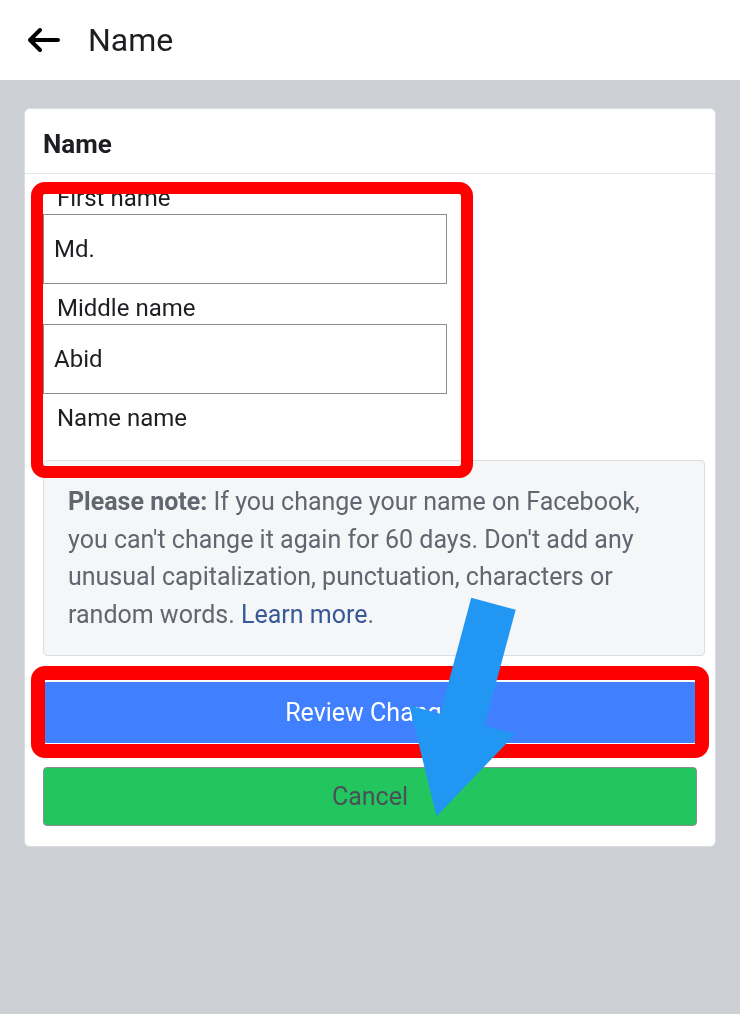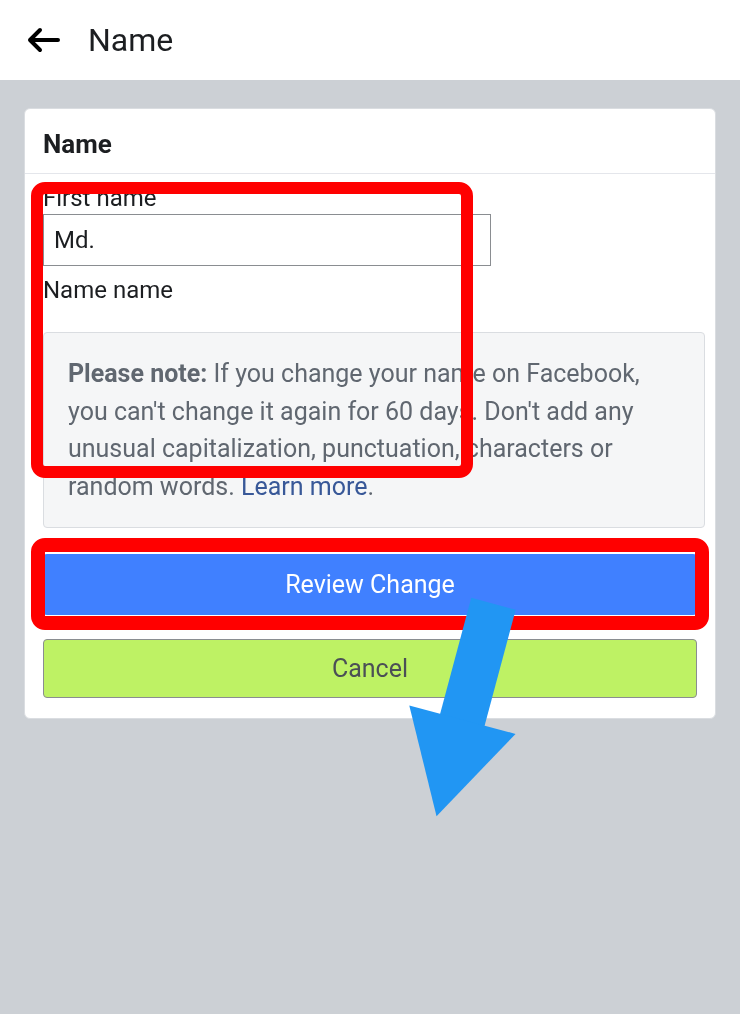--- a/index.html
+++ b/index.html
@@ -66,25 +66,26 @@
       z-index: 10;
     }
     .field-group {
       margin-top: 10px;
     }
     .field-label {
       font-size: 24px;
       color: #1c1e21;
       display: block;
       margin-bottom: 2px;
+      margin-left: 14px;
     }
     .field-input {
-      width: 448px;
+      width: 404px;
       font-size: 24px;
-      padding: 11px 10px;
+      padding: 20px 10px;
       border: 1px solid #8a8d91;
       color: #1c1e21;
       font-family: inherit;
     }
     .note-box {
       margin: 28px 10px 0 18px;
       background: #f5f6f7;
       border: 1px solid #dadde1;
       border-radius: 4px;
       padding: 22px 24px;
@@ -125,21 +126,21 @@
       border: none;
       border-radius: 4px;
       font-size: 25px;
       padding: 16px 0;
       cursor: pointer;
       font-family: inherit;
     }
     .secondary-btn {
       display: block;
       width: 100%;
-      background: #bef264;
+      background: #22c55e;
       color: #4b4f56;
       border: 1px solid #8a8d91;
       border-radius: 4px;
       font-size: 25px;
       padding: 14px 0;
       margin-top: 24px;
       cursor: pointer;
       font-family: inherit;
     }
     .arrow-overlay {
@@ -167,20 +168,24 @@
     <div class="section-title">Name</div>
 
     <div class="form-area">
       <div class="red-box-fields"></div>
 
       <div class="field-group">
         <label class="field-label">First name</label>
         <input class="field-input" type="text" value="Md." style="">
       </div>
 
+      <div class="field-group">
+        <label class="field-label">Middle name</label>
+        <input class="field-input" type="text" value="Abid" style="">
+      </div>
 
       <div class="field-group">
         <label class="field-label">Name name</label>
       </div>
     </div>
 
     <div class="note-box">
       <p class="note-text">
         <span class="note-strong">Please note:</span><span> If you change your name on Facebook, you can't change it again for 60 days. Don't add any unusual capitalization, punctuation, characters or random words. </span><span class="note-link">Learn more</span><span>.</span>
       </p>

